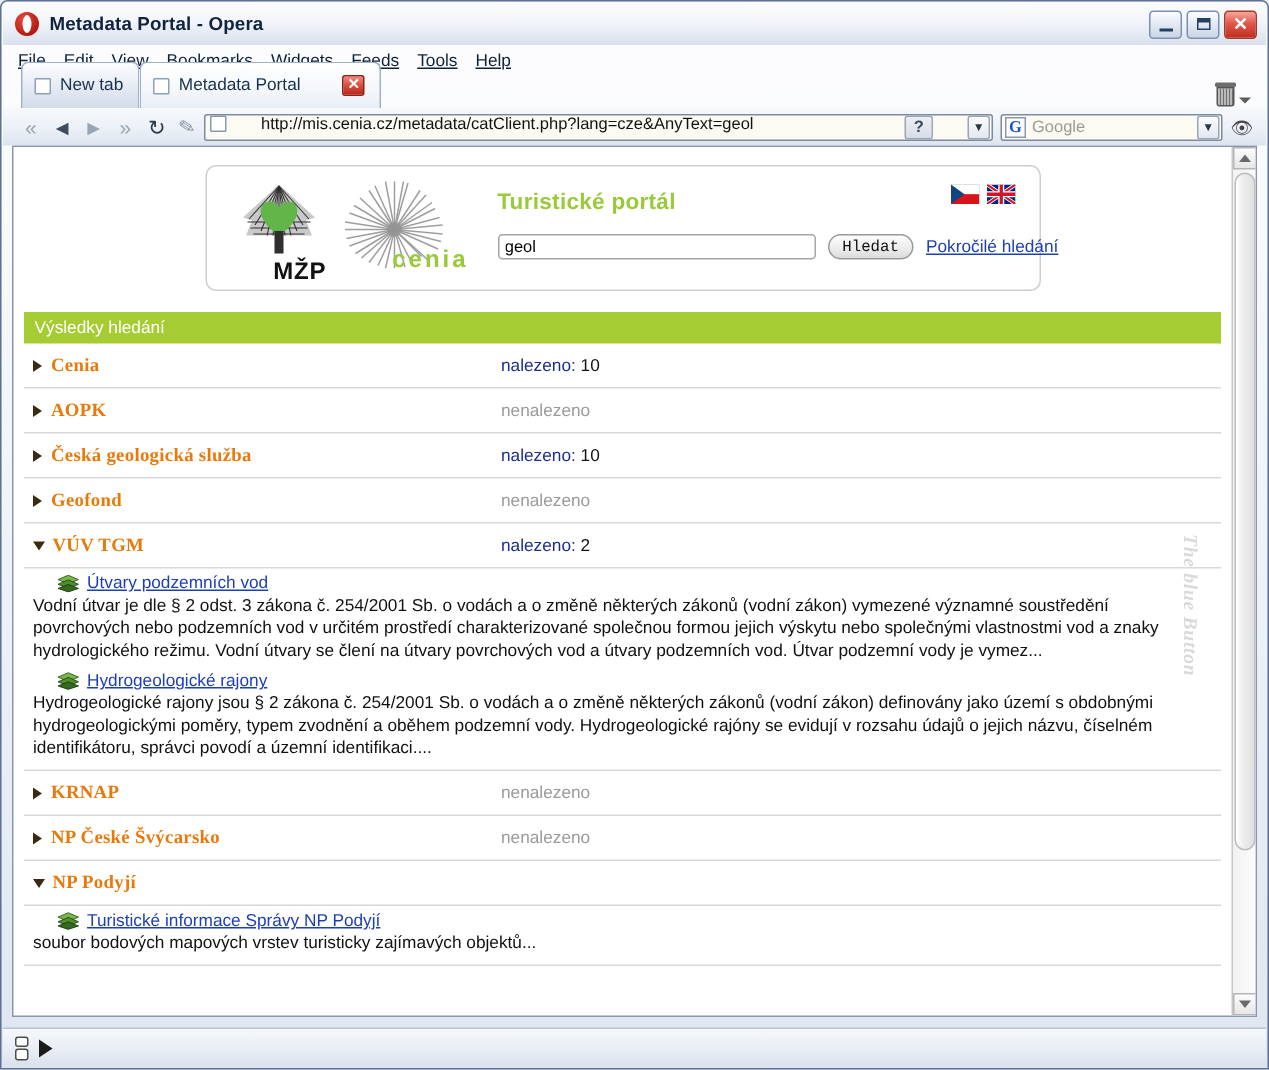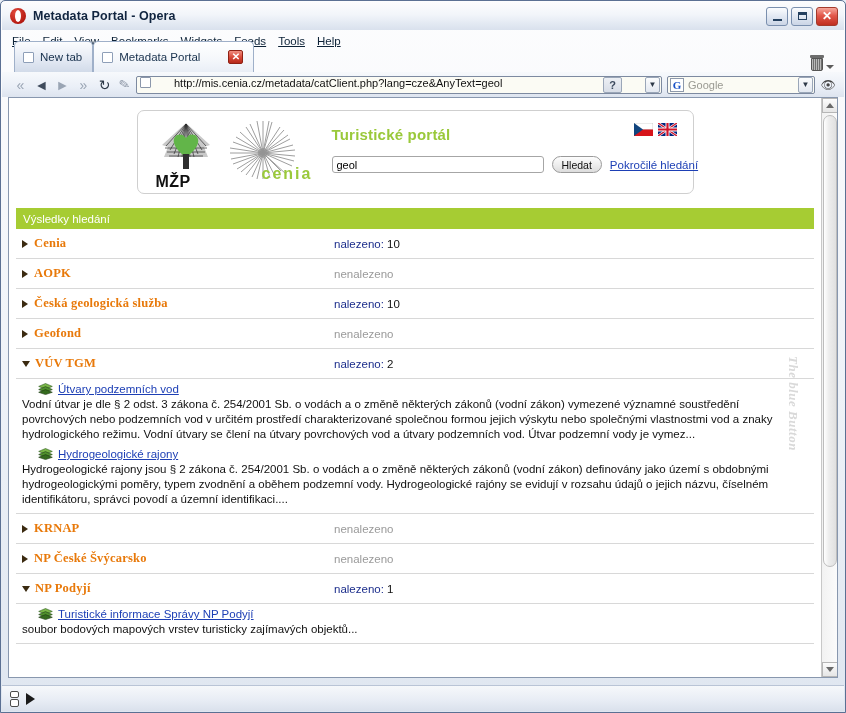--- a/index.html
+++ b/index.html
@@ -185,21 +185,21 @@
 
   
   .hdr-panel {
     margin: 12px auto 0 auto; width: 557px; height: 84px;
     border: 1px solid #cfcfcf; border-radius: 7px;
     background: #fff;
     display: flex; align-items: center; padding: 0 12px;
     position: relative;
   }
   .logos { display: flex; align-items: flex-end; gap: 6px; margin-left: 6px; }
-  .mzp { width: 62px; text-align: left; }
+  .mzp { width: 62px; text-align: right; }
   .mzp-mark { width: 60px; height: 52px; display:block; }
   .mzp-text { font-size: 16px; font-weight: bold; letter-spacing: .5px; color:#111; line-height: 15px; margin-top:1px; font-family:"Liberation Sans",sans-serif;}
   .cenia { width: 100px; position: relative; height: 74px; }
   .cenia-mark { position:absolute; left: 2px; top: 4px; }
   .cenia-text {
     position: absolute; left: 38px; bottom: 6px;
     font-size: 16px; font-weight: bold; color: #9ac93a; letter-spacing: 2px;
   }
   .hdr-right { margin-left: 6px; flex: 1 1 auto; position: relative; height: 72px; }
   .portal-title {
@@ -211,21 +211,21 @@
   .q-input {
     width: 212px; height: 17px;
     border: 1px solid #a6a6a6; border-radius: 3px;
     background: #fff; font-size: 11px; color: #000;
     padding: 0 4px; font-family: "Liberation Sans", sans-serif;
   }
   .hledat-btn {
     height: 17px; min-width: 44px; padding: 0 9px;
     border: 1px solid #9a9a9a; border-radius: 9px;
     background: linear-gradient(to bottom,#fdfdfd,#ebebeb 60%,#dcdcdc);
-    font-size: 10.5px; color: #111; font-family:Liberation Sans, sans-serif;
+    font-size: 10.5px; color: #111; font-family:Liberation Mono, monospace;
     line-height: 14px;
   }
   .adv-link { font-size: 11.5px; color: #1d3fb5; text-decoration: underline; white-space: nowrap;}
   .flags { position: absolute; right: 4px; top: 7px; display: flex; gap: 5px; }
   .flag { width: 19px; height: 13px; display:block; }
 
   
   .results { margin: 14px 7px 0 7px; }
   .res-head {
     background: #a6cc33; height: 21px;
@@ -543,21 +543,20 @@
                 <span class="group-count"><span class="cnt-none">nenalezeno</span></span>
               </div>
               <div class="group-row">
                 <span class="arrow-right"></span>
                 <span class="group-name">NP České Švýcarsko</span>
                 <span class="group-count"><span class="cnt-none">nenalezeno</span></span>
               </div>
               <div class="group-row">
                 <span class="arrow-down"></span>
                 <span class="group-name">NP Podyjí</span>
-                <span class="group-count"><span class="cnt-label">nalezeno:</span> <span class="cnt-num">1</span></span>
               </div>
               <div class="group-body">
                 <div class="item">
                   <div class="item-head">
                     <svg class="layers-ico" viewBox="0 0 15 12">
                       <polygon points="7.5,0.5 14.3,3.4 7.5,6.3 0.7,3.4" fill="#7ab648" stroke="#2f5c1e" stroke-width=".6"></polygon>
                       <polygon points="7.5,3.6 14.3,6.5 7.5,9.4 0.7,6.5" fill="#4f8f2c" stroke="#23471a" stroke-width=".6"></polygon>
                       <polygon points="7.5,6.6 14.3,9.3 7.5,11.6 0.7,9.3" fill="#356b1e" stroke="#1c3a12" stroke-width=".6"></polygon>
                     </svg>
                     <a class="item-link" href="#">Turistické informace Správy NP Podyjí</a>

